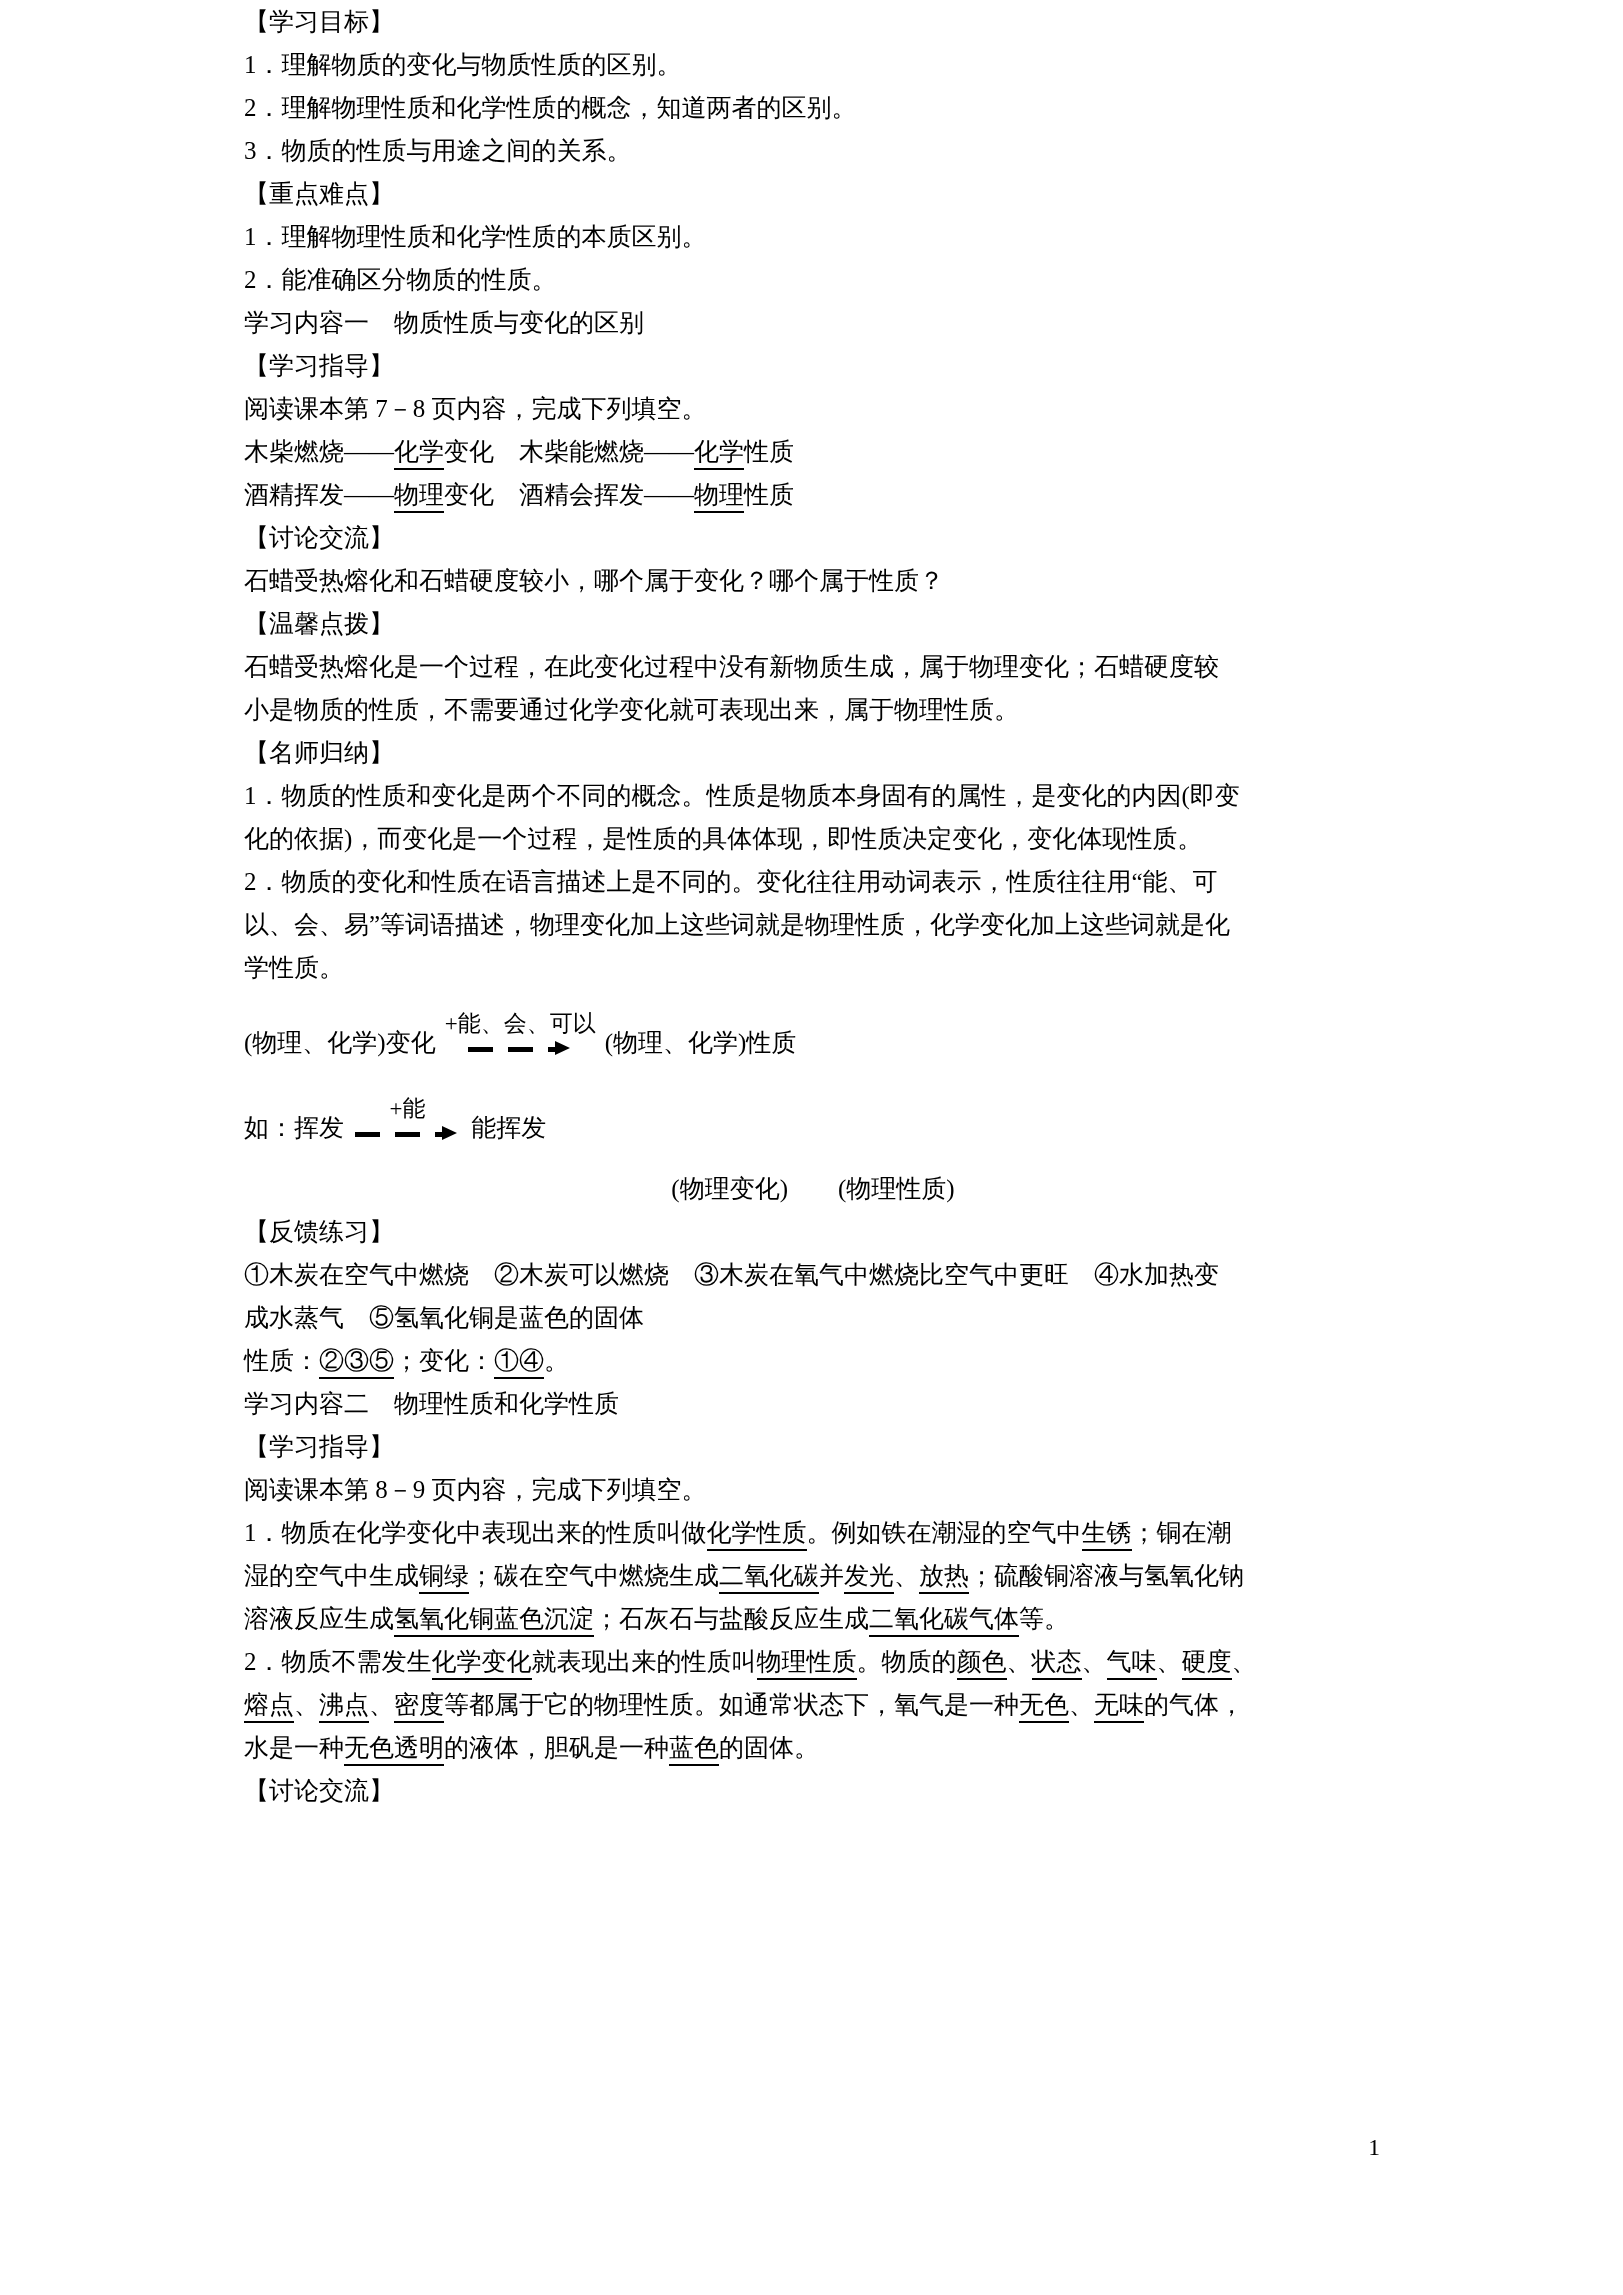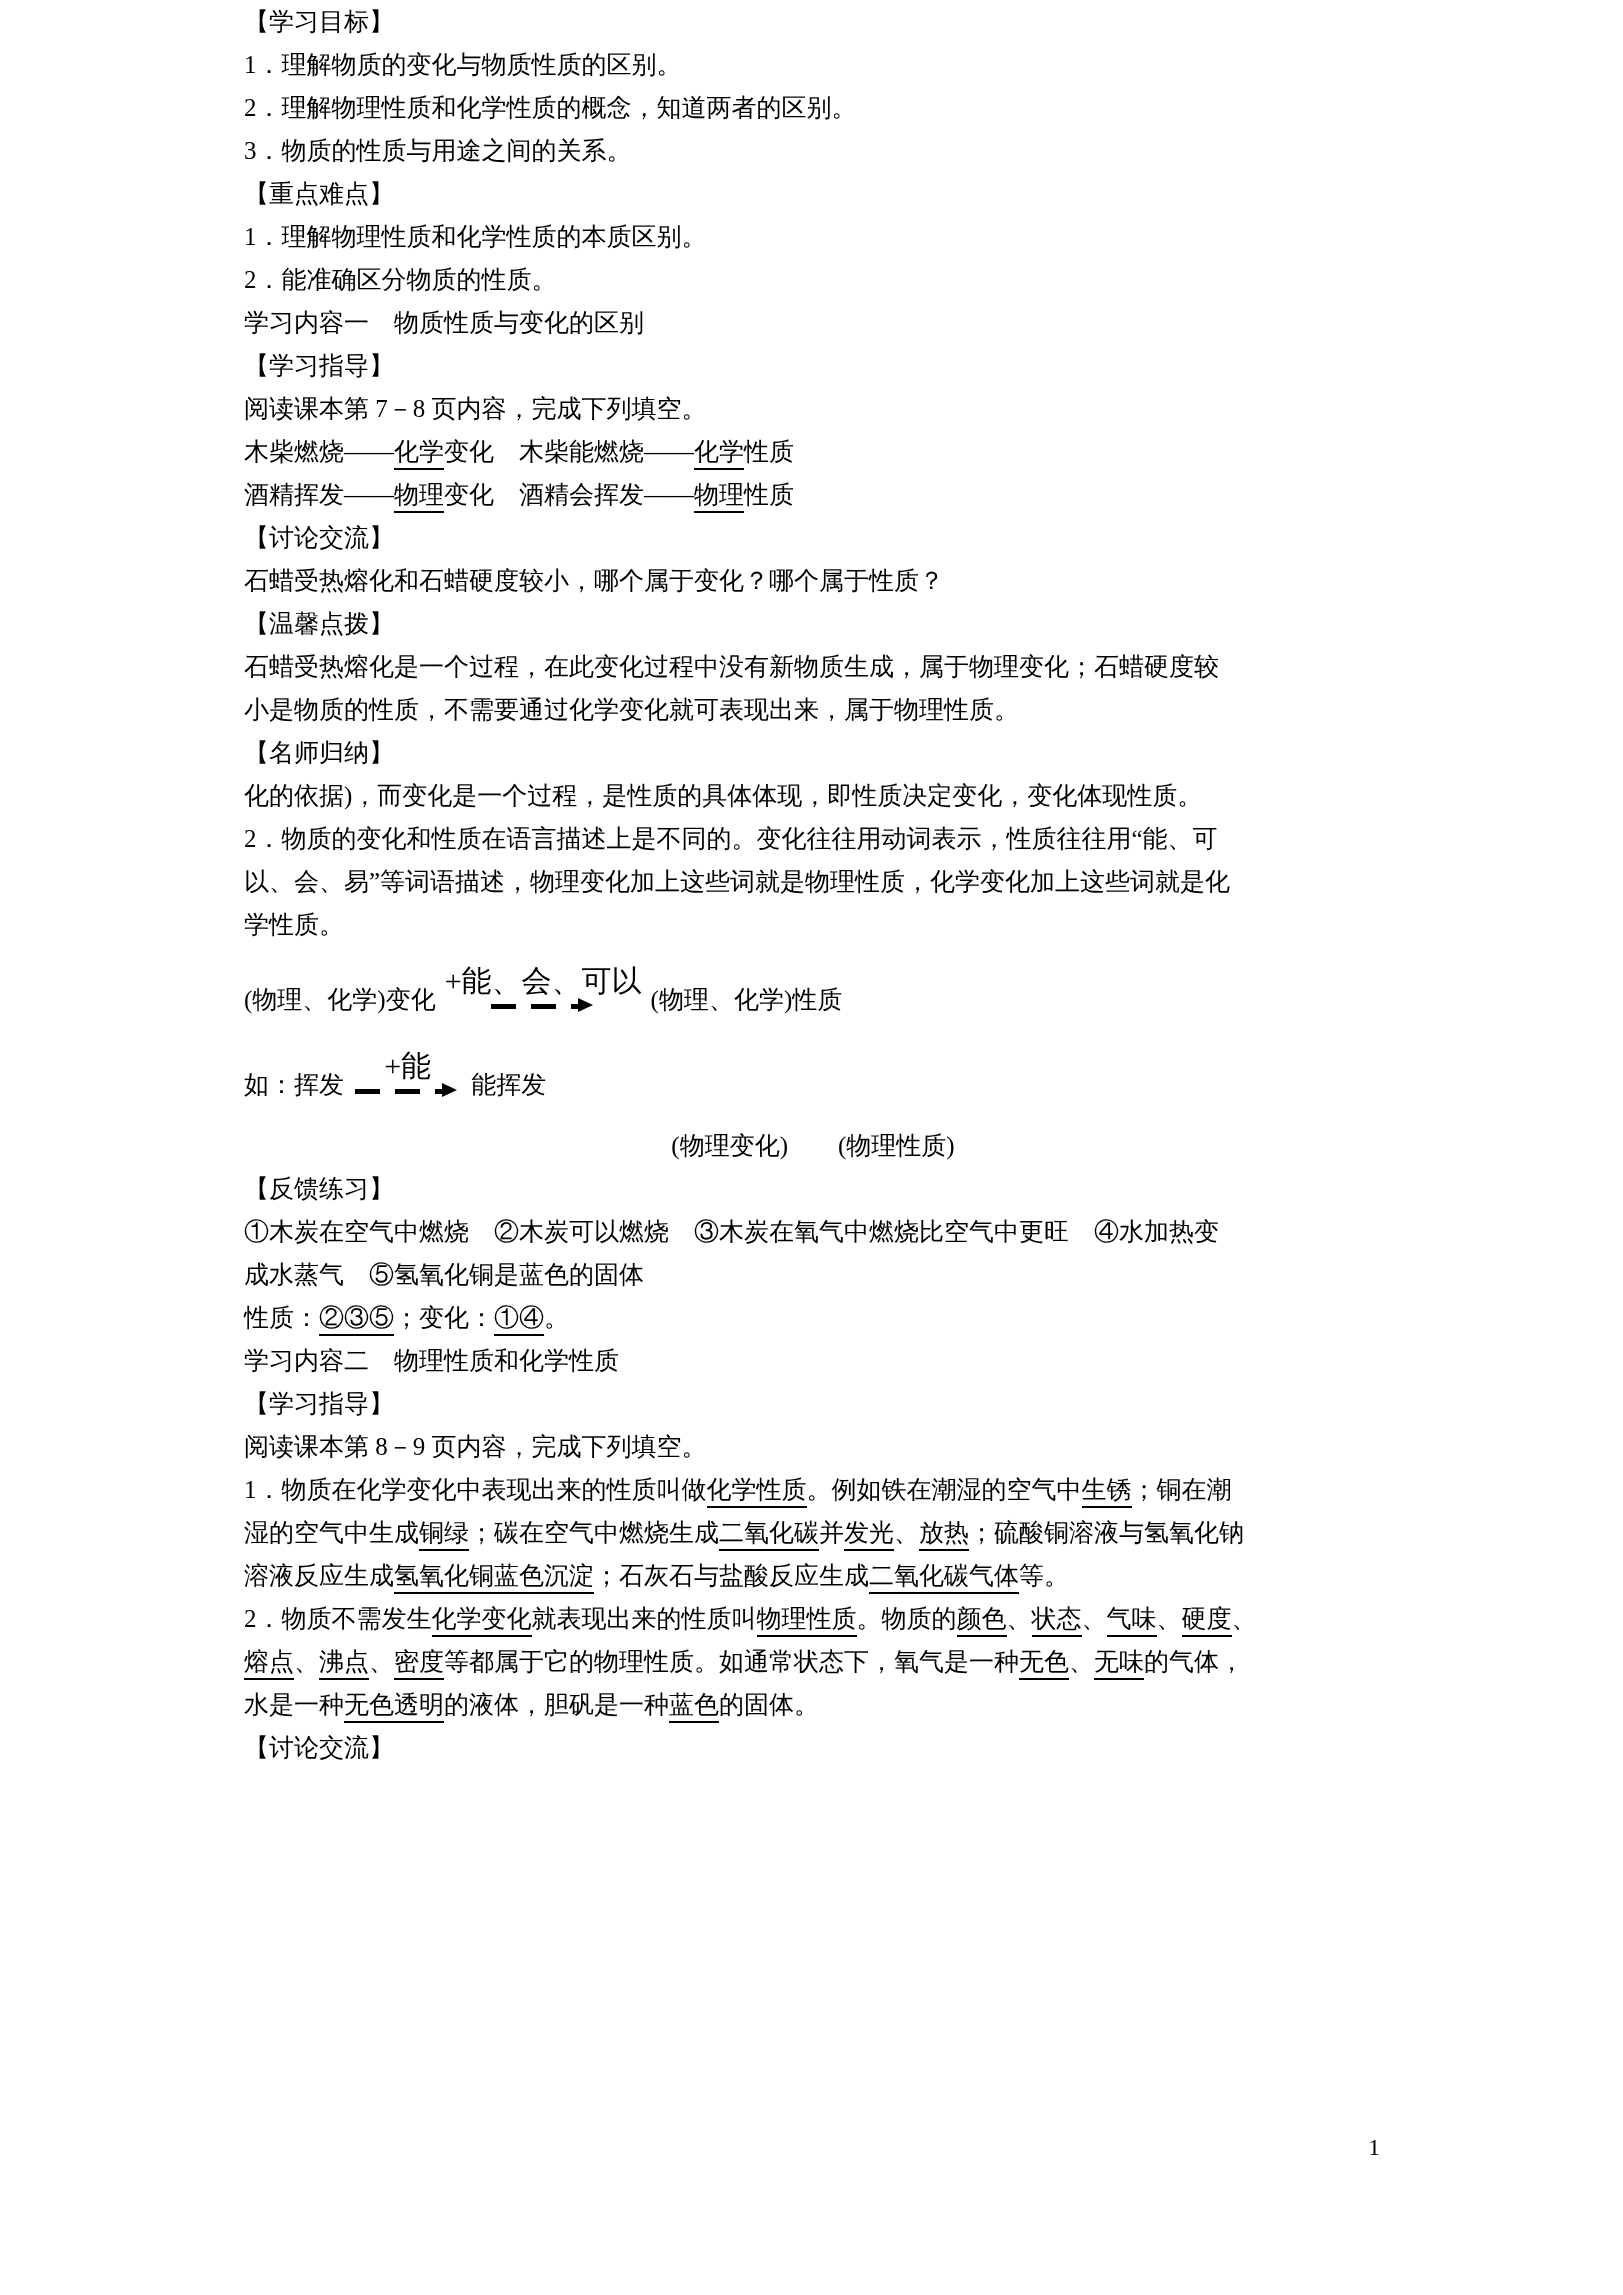--- a/index.html
+++ b/index.html
@@ -42,21 +42,21 @@
   }
   div[data-name="change-to-property-formula"] { margin-top: 18px; }
   div[data-name="volatilize-example-formula"] { margin-top: 31px; }
   p[data-name="formula-caption-line"] { margin-top: 21px; text-align: center; }
   .fstack {
     display: inline-flex;
     flex-direction: column;
     align-items: center;
     margin: 0 9px;
   }
-  .fover { font-size: 30px; line-height: 28px; white-space: pre; }
+  .fover { font-size: 23px; line-height: 28px; white-space: pre; }
   .farrow {
     position: relative;
     width: 90px;
     height: 5px;
     margin: 9px 17px 9px 2.2px;
     background: repeating-linear-gradient(90deg, #000 0 25px, transparent 25px 40px);
   }
   .farrow::after {
     content: "";
     position: absolute;
@@ -92,20 +92,21 @@
         <p class="line" data-name="study-guide-header-1"><span data-name="text-segment">【学习指导】</span></p>
         <p class="line" data-name="reading-instruction-1"><span data-name="text-segment">阅读课本第 7－8 页内容，完成下列填空。</span></p>
         <p class="line" data-name="fill-blank-wood"><span data-name="text-segment">木柴燃烧——</span><span class="u" data-name="filled-blank-answer">化学</span><span data-name="text-segment">变化　</span><span data-name="text-segment">木柴能燃烧——</span><span class="u" data-name="filled-blank-answer">化学</span><span data-name="text-segment">性质</span></p>
         <p class="line" data-name="fill-blank-alcohol"><span data-name="text-segment">酒精挥发——</span><span class="u" data-name="filled-blank-answer">物理</span><span data-name="text-segment">变化　</span><span data-name="text-segment">酒精会挥发——</span><span class="u" data-name="filled-blank-answer">物理</span><span data-name="text-segment">性质</span></p>
         <p class="line" data-name="discussion-header-1"><span data-name="text-segment">【讨论交流】</span></p>
         <p class="line" data-name="discussion-question-1"><span data-name="text-segment">石蜡受热熔化和石蜡硬度较小，哪个属于变化？哪个属于性质？</span></p>
         <p class="line" data-name="hint-header"><span data-name="text-segment">【温馨点拨】</span></p>
         <p class="line" data-name="hint-text-line-1"><span data-name="text-segment">石蜡受热熔化是一个过程，在此变化过程中没有新物质生成，属于物理变化；石蜡硬度较</span></p>
         <p class="line" data-name="hint-text-line-2"><span data-name="text-segment">小是物质的性质，不需要通过化学变化就可表现出来，属于物理性质。</span></p>
         <p class="line" data-name="teacher-summary-header"><span data-name="text-segment">【名师归纳】</span></p>
+        <p class="line" data-name="summary-1-line-1"><span data-name="text-segment">1．物质的性质和变化是两个不同的概念。性质是物质本身固有的属性，是变化的内因(即变</span></p>
         <p class="line" data-name="summary-1-line-2"><span data-name="text-segment">化的依据)，而变化是一个过程，是性质的具体体现，即性质决定变化，变化体现性质。</span></p>
         <p class="line" data-name="summary-2-line-1"><span data-name="text-segment">2．物质的变化和性质在语言描述上是不同的。变化往往用动词表示，性质往往用“能、可</span></p>
         <p class="line" data-name="summary-2-line-2"><span data-name="text-segment">以、会、易”等词语描述，物理变化加上这些词就是物理性质，化学变化加上这些词就是化</span></p>
         <p class="line" data-name="summary-2-line-3"><span data-name="text-segment">学性质。</span></p>
         <div class="formula" data-name="change-to-property-formula"><span data-name="change-to-property-formula-left-text">(物理、化学)变化</span><span class="fstack" data-name="change-to-property-formula-arrow-group"><span class="fover" data-name="change-to-property-formula-over-label">+能、会、可以</span><span class="farrow" data-name="dashed-right-arrow-icon"></span></span><span data-name="change-to-property-formula-right-text">(物理、化学)性质</span></div>
         <div class="formula" data-name="volatilize-example-formula"><span data-name="volatilize-example-formula-left-text">如：挥发</span><span class="fstack" data-name="volatilize-example-formula-arrow-group"><span class="fover" data-name="volatilize-example-formula-over-label">+能</span><span class="farrow" data-name="dashed-right-arrow-icon"></span></span><span data-name="volatilize-example-formula-right-text">能挥发</span></div>
         <p class="line" data-name="formula-caption-line"><span data-name="text-segment">(物理变化)　　(物理性质)</span></p>
         <p class="line" data-name="feedback-practice-header"><span data-name="text-segment">【反馈练习】</span></p>
         <p class="line" data-name="practice-items-line-1"><span data-name="text-segment">①木炭在空气中燃烧　②木炭可以燃烧　③木炭在氧气中燃烧比空气中更旺　④水加热变</span></p>
         <p class="line" data-name="practice-items-line-2"><span data-name="text-segment">成水蒸气　⑤氢氧化铜是蓝色的固体</span></p>

